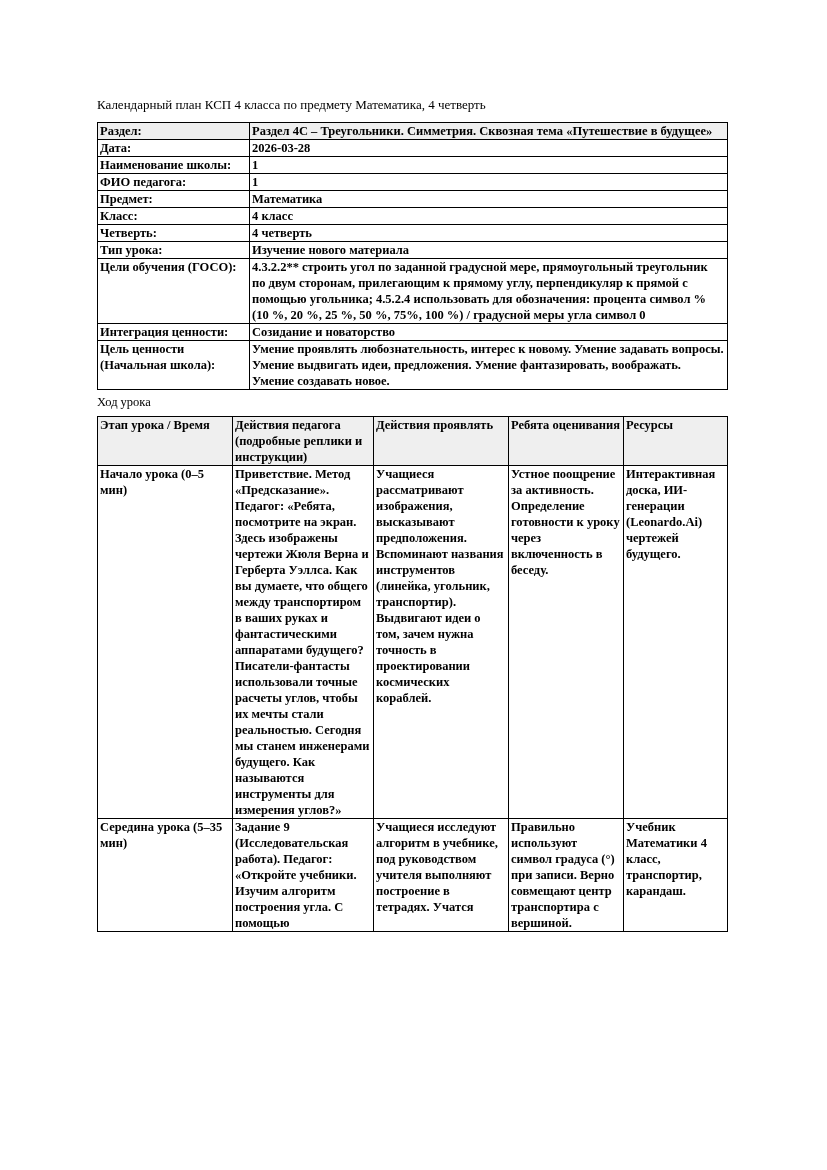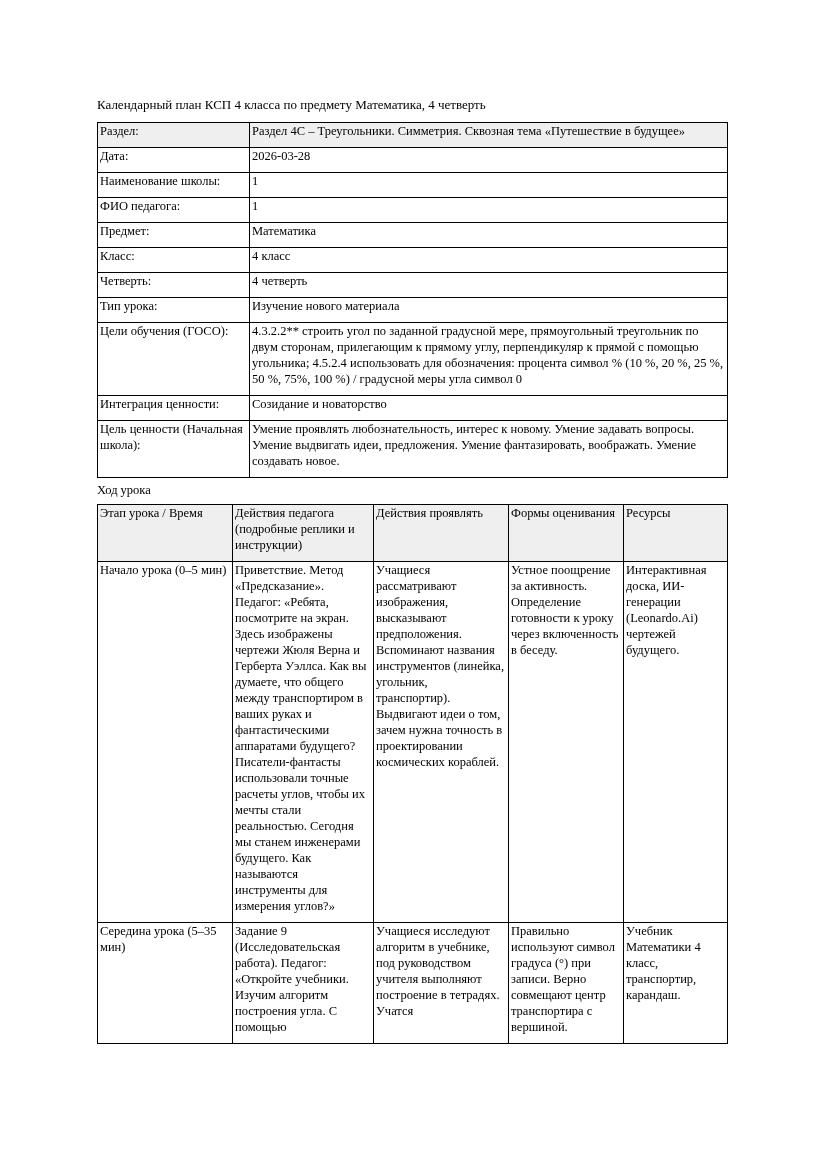--- a/index.html
+++ b/index.html
@@ -24,24 +24,24 @@
     margin: 0 0 9px 0;
     white-space: nowrap;
   }
   table {
     border-collapse: collapse;
     width: 630px;
     table-layout: fixed;
   }
   td, th {
     border: 1px solid #000000;
-    padding: 0 3px 8px 2px;
+    padding: 0 3px 0 2px;
     vertical-align: top;
     text-align: left;
-    font-weight: normal;
+    font-weight: bold;
     overflow: hidden;
   }
   .header-row td, thead th { background: var(--header-bg, #efefef); }
   .section-heading { margin: 4px 0 6px 0; }
   .lesson-table td { height: 16px; }
 </style>
 </head>
 <body>
 
 <div class="page">
@@ -109,21 +109,21 @@
       <col style="width:141px">
       <col style="width:135px">
       <col style="width:115px">
       <col style="width:104px">
     </colgroup>
     <thead>
       <tr id="lesson-head-row">
           <th>Этап урока / Время</th>
           <th>Действия педагога (подробные реплики и инструкции)</th>
           <th>Действия проявлять</th>
-          <th>Формы оценивания</th>
+          <th>Ребята оценивания</th>
           <th>Ресурсы</th>
         </tr>
     </thead>
     <tbody id="lesson-tbody">
         <tr>
           <td>Начало урока (0–5 мин)</td>
           <td>Приветствие. Метод «Предсказание». Педагог: «Ребята, посмотрите на экран. Здесь изображены чертежи Жюля Верна и Герберта Уэллса. Как вы думаете, что общего между транспортиром в ваших руках и фантастическими аппаратами будущего? Писатели-фантасты использовали точные расчеты углов, чтобы их мечты стали реальностью. Сегодня мы станем инженерами будущего. Как называются инструменты для измерения углов?»</td>
           <td>Учащиеся рассматривают изображения, высказывают предположения. Вспоминают названия инструментов (линейка, угольник, транспортир). Выдвигают идеи о том, зачем нужна точность в проектировании космических кораблей.</td>
           <td>Устное поощрение за активность. Определение готовности к уроку через включенность в беседу.</td>
           <td>Интерактивная доска, ИИ-генерации (Leonardo.Ai) чертежей будущего.</td>

